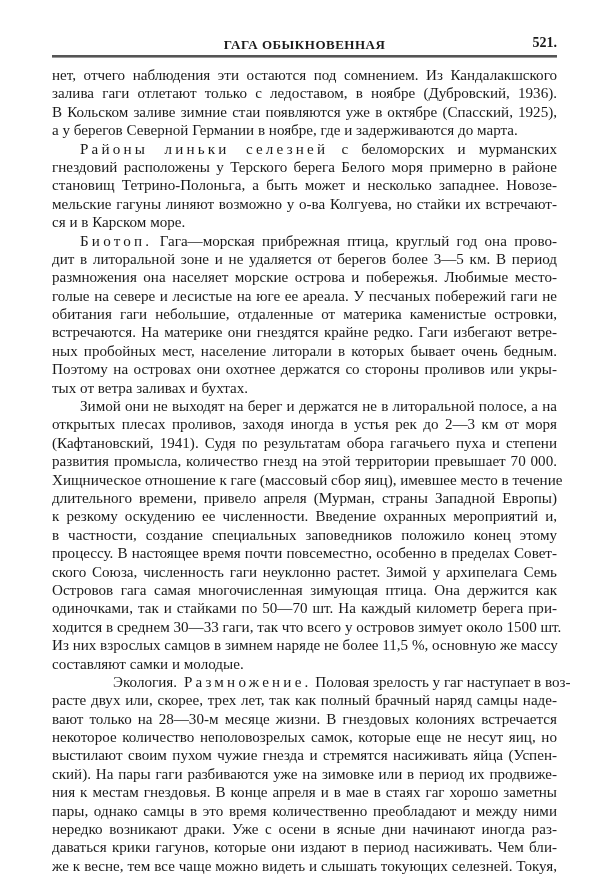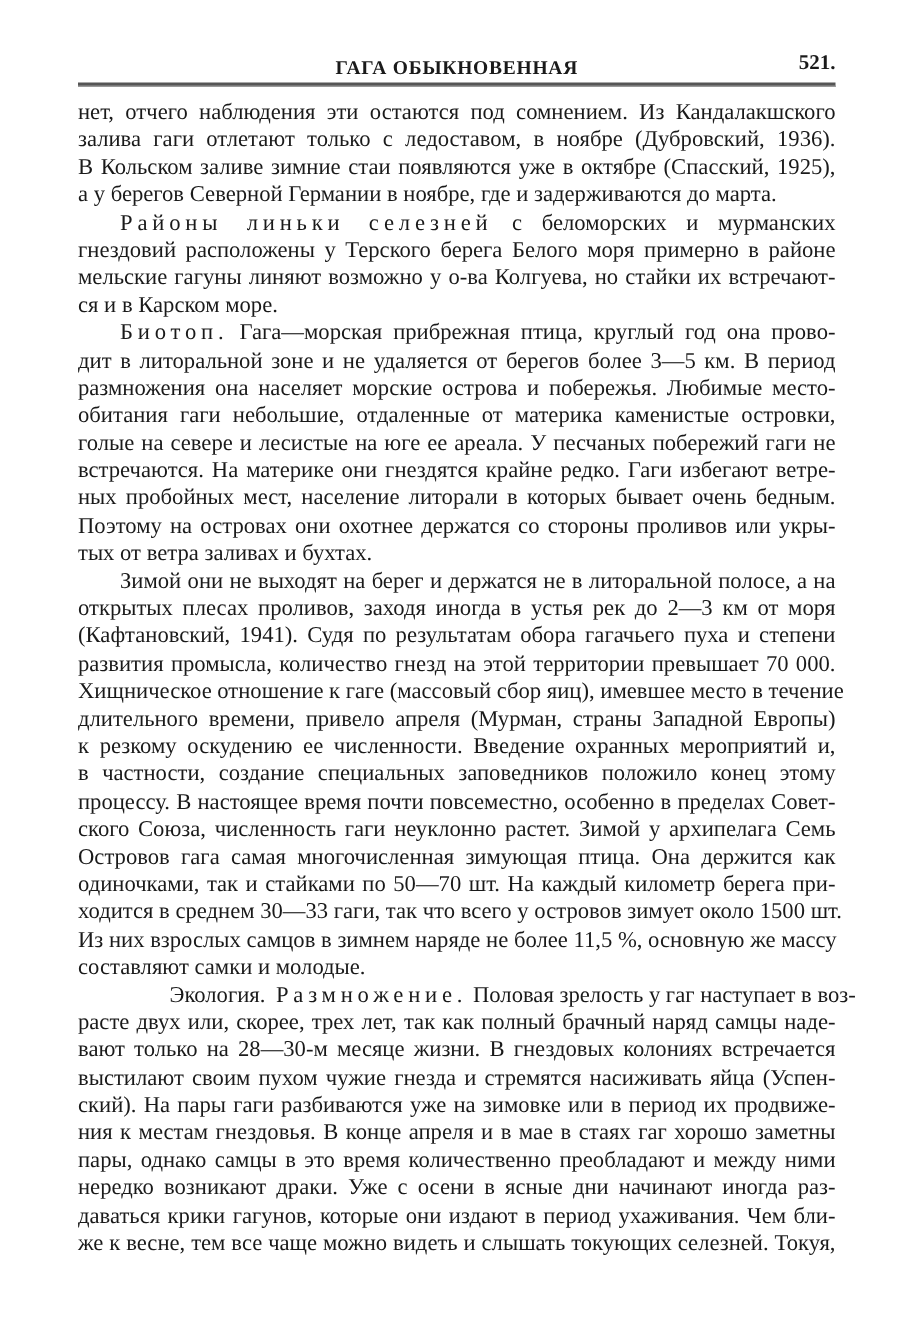--- a/index.html
+++ b/index.html
@@ -29,27 +29,28 @@
     <span class="rh-num">521.</span>
   </div>
   <div class="rule"></div>
   <div class="body-text" id="body">
       <span class="line">нет, отчего наблюдения эти остаются под сомнением. Из Кандалакшского</span>
       <span class="line">залива гаги отлетают только с ледоставом, в ноябре (Дубровский, 1936).</span>
       <span class="line">В Кольском заливе зимние стаи появляются уже в октябре (Спасский, 1925),</span>
       <span class="line last">а у берегов Северной Германии в ноябре, где и задерживаются до марта.</span>
       <span class="line indent"><span class="spaced">Районы линьки селезней</span> с беломорских и мурманских</span>
       <span class="line">гнездовий расположены у Терского берега Белого моря примерно в районе</span>
+      <span class="line">становищ Тетрино-Полоньга, а быть может и несколько западнее. Новозе-</span>
       <span class="line">мельские гагуны линяют возможно у о-ва Колгуева, но стайки их встречают-</span>
       <span class="line last">ся и в Карском море.</span>
       <span class="line indent"><span class="spaced">Биотоп.</span> Гага—морская прибрежная птица, круглый год она прово-</span>
       <span class="line">дит в литоральной зоне и не удаляется от берегов более 3—5 км. В период</span>
       <span class="line">размножения она населяет морские острова и побережья. Любимые место-</span>
+      <span class="line">голые на севере и лесистые на юге ее ареала. У песчаных побережий гаги не</span>
       <span class="line">обитания гаги небольшие, отдаленные от материка каменистые островки,</span>
-      <span class="line">голые на севере и лесистые на юге ее ареала. У песчаных побережий гаги не</span>
       <span class="line">встречаются. На материке они гнездятся крайне редко. Гаги избегают ветре-</span>
       <span class="line">ных пробойных мест, население литорали в которых бывает очень бедным.</span>
       <span class="line">Поэтому на островах они охотнее держатся со стороны проливов или укры-</span>
       <span class="line last">тых от ветра заливах и бухтах.</span>
       <span class="line indent">Зимой они не выходят на берег и держатся не в литоральной полосе, а на</span>
       <span class="line">открытых плесах проливов, заходя иногда в устья рек до 2—3 км от моря</span>
       <span class="line">(Кафтановский, 1941). Судя по результатам обора гагачьего пуха и степени</span>
       <span class="line">развития промысла, количество гнезд на этой территории превышает 70 000.</span>
       <span class="line">Хищническое отношение к гаге (массовый сбор яиц), имевшее место в течение</span>
       <span class="line">длительного времени, привело апреля (Мурман, страны Западной Европы)</span>
@@ -58,21 +59,22 @@
       <span class="line">процессу. В настоящее время почти повсеместно, особенно в пределах Совет-</span>
       <span class="line">ского Союза, численность гаги неуклонно растет. Зимой у архипелага Семь</span>
       <span class="line">Островов гага самая многочисленная зимующая птица. Она держится как</span>
       <span class="line">одиночками, так и стайками по 50—70 шт. На каждый километр берега при-</span>
       <span class="line">ходится в среднем 30—33 гаги, так что всего у островов зимует около 1500 шт.</span>
       <span class="line">Из них взрослых самцов в зимнем наряде не более 11,5 %, основную же массу</span>
       <span class="line last">составляют самки и молодые.</span>
       <span class="line indent"><span class="bold">Экология.</span><span class="spaced"> Размножение.</span> Половая зрелость у гаг наступает в воз-</span>
       <span class="line">расте двух или, скорее, трех лет, так как полный брачный наряд самцы наде-</span>
       <span class="line">вают только на 28—30-м месяце жизни. В гнездовых колониях встречается</span>
+      <span class="line">некоторое количество неполовозрелых самок, которые еще не несут яиц, но</span>
       <span class="line">выстилают своим пухом чужие гнезда и стремятся насиживать яйца (Успен-</span>
       <span class="line">ский). На пары гаги разбиваются уже на зимовке или в период их продвиже-</span>
       <span class="line">ния к местам гнездовья. В конце апреля и в мае в стаях гаг хорошо заметны</span>
       <span class="line">пары, однако самцы в это время количественно преобладают и между ними</span>
       <span class="line">нередко возникают драки. Уже с осени в ясные дни начинают иногда раз-</span>
-      <span class="line">даваться крики гагунов, которые они издают в период ухаживания. Чем бли-</span>
+      <span class="line">даваться крики гагунов, которые они издают в период насиживать. Чем бли-</span>
       <span class="line">же к весне, тем все чаще можно видеть и слышать токующих селезней. Токуя,</span>
     </div>
 </div>
 
 </body></html>

